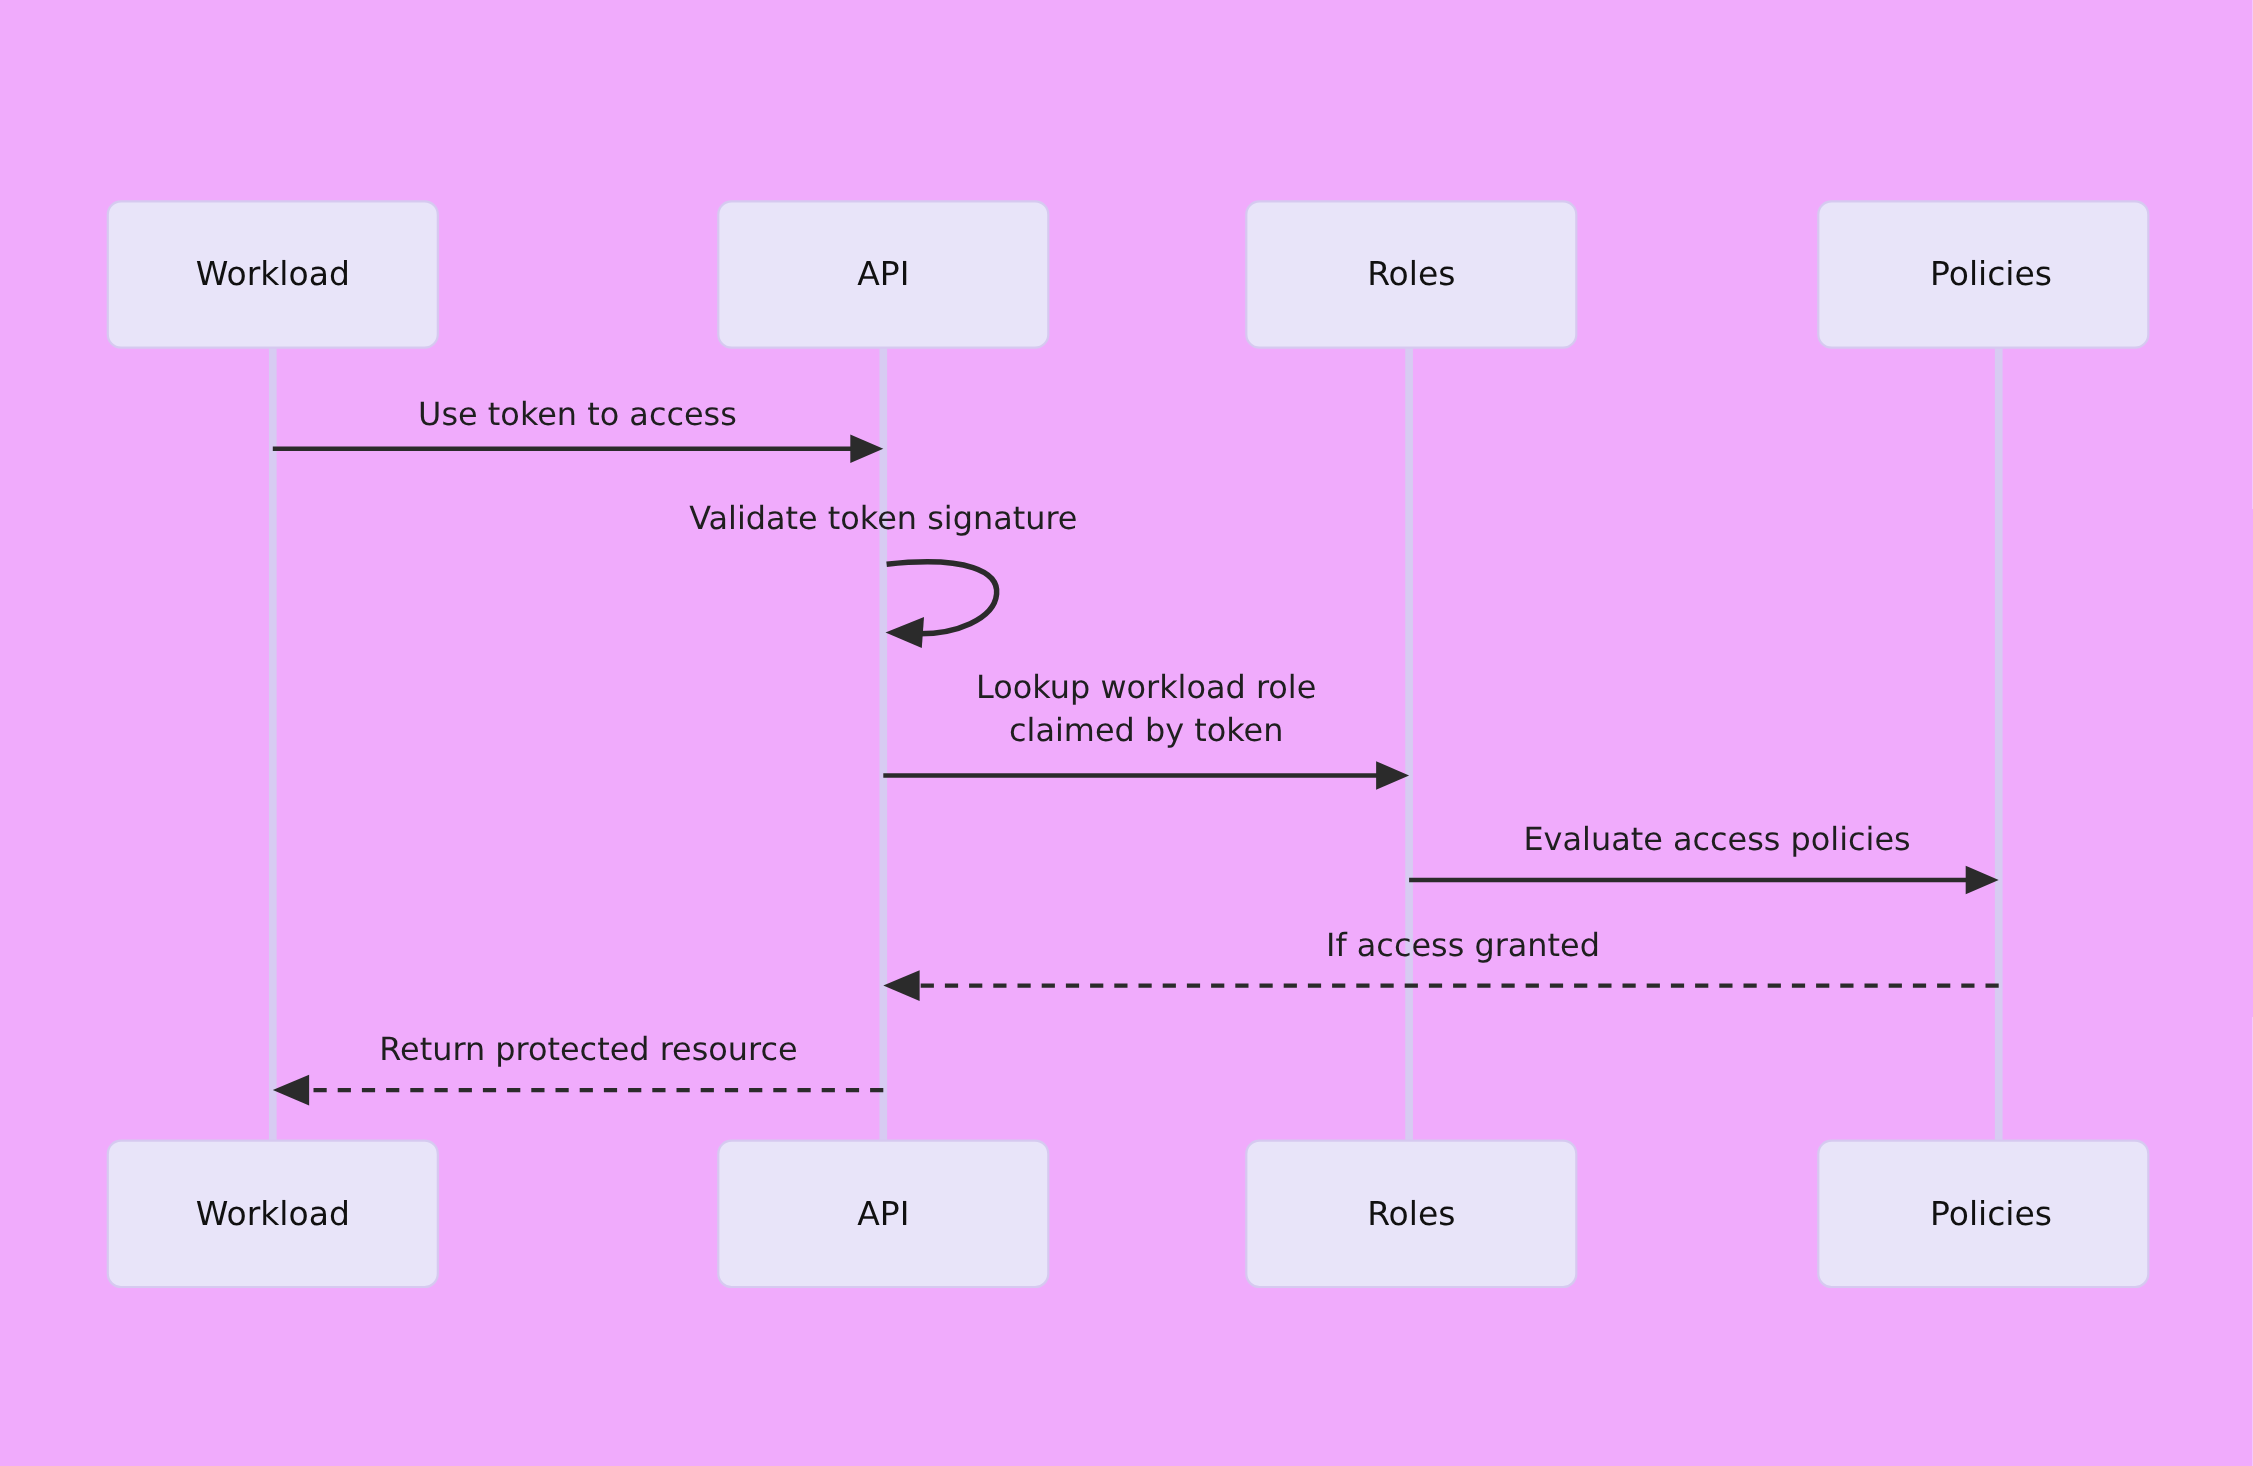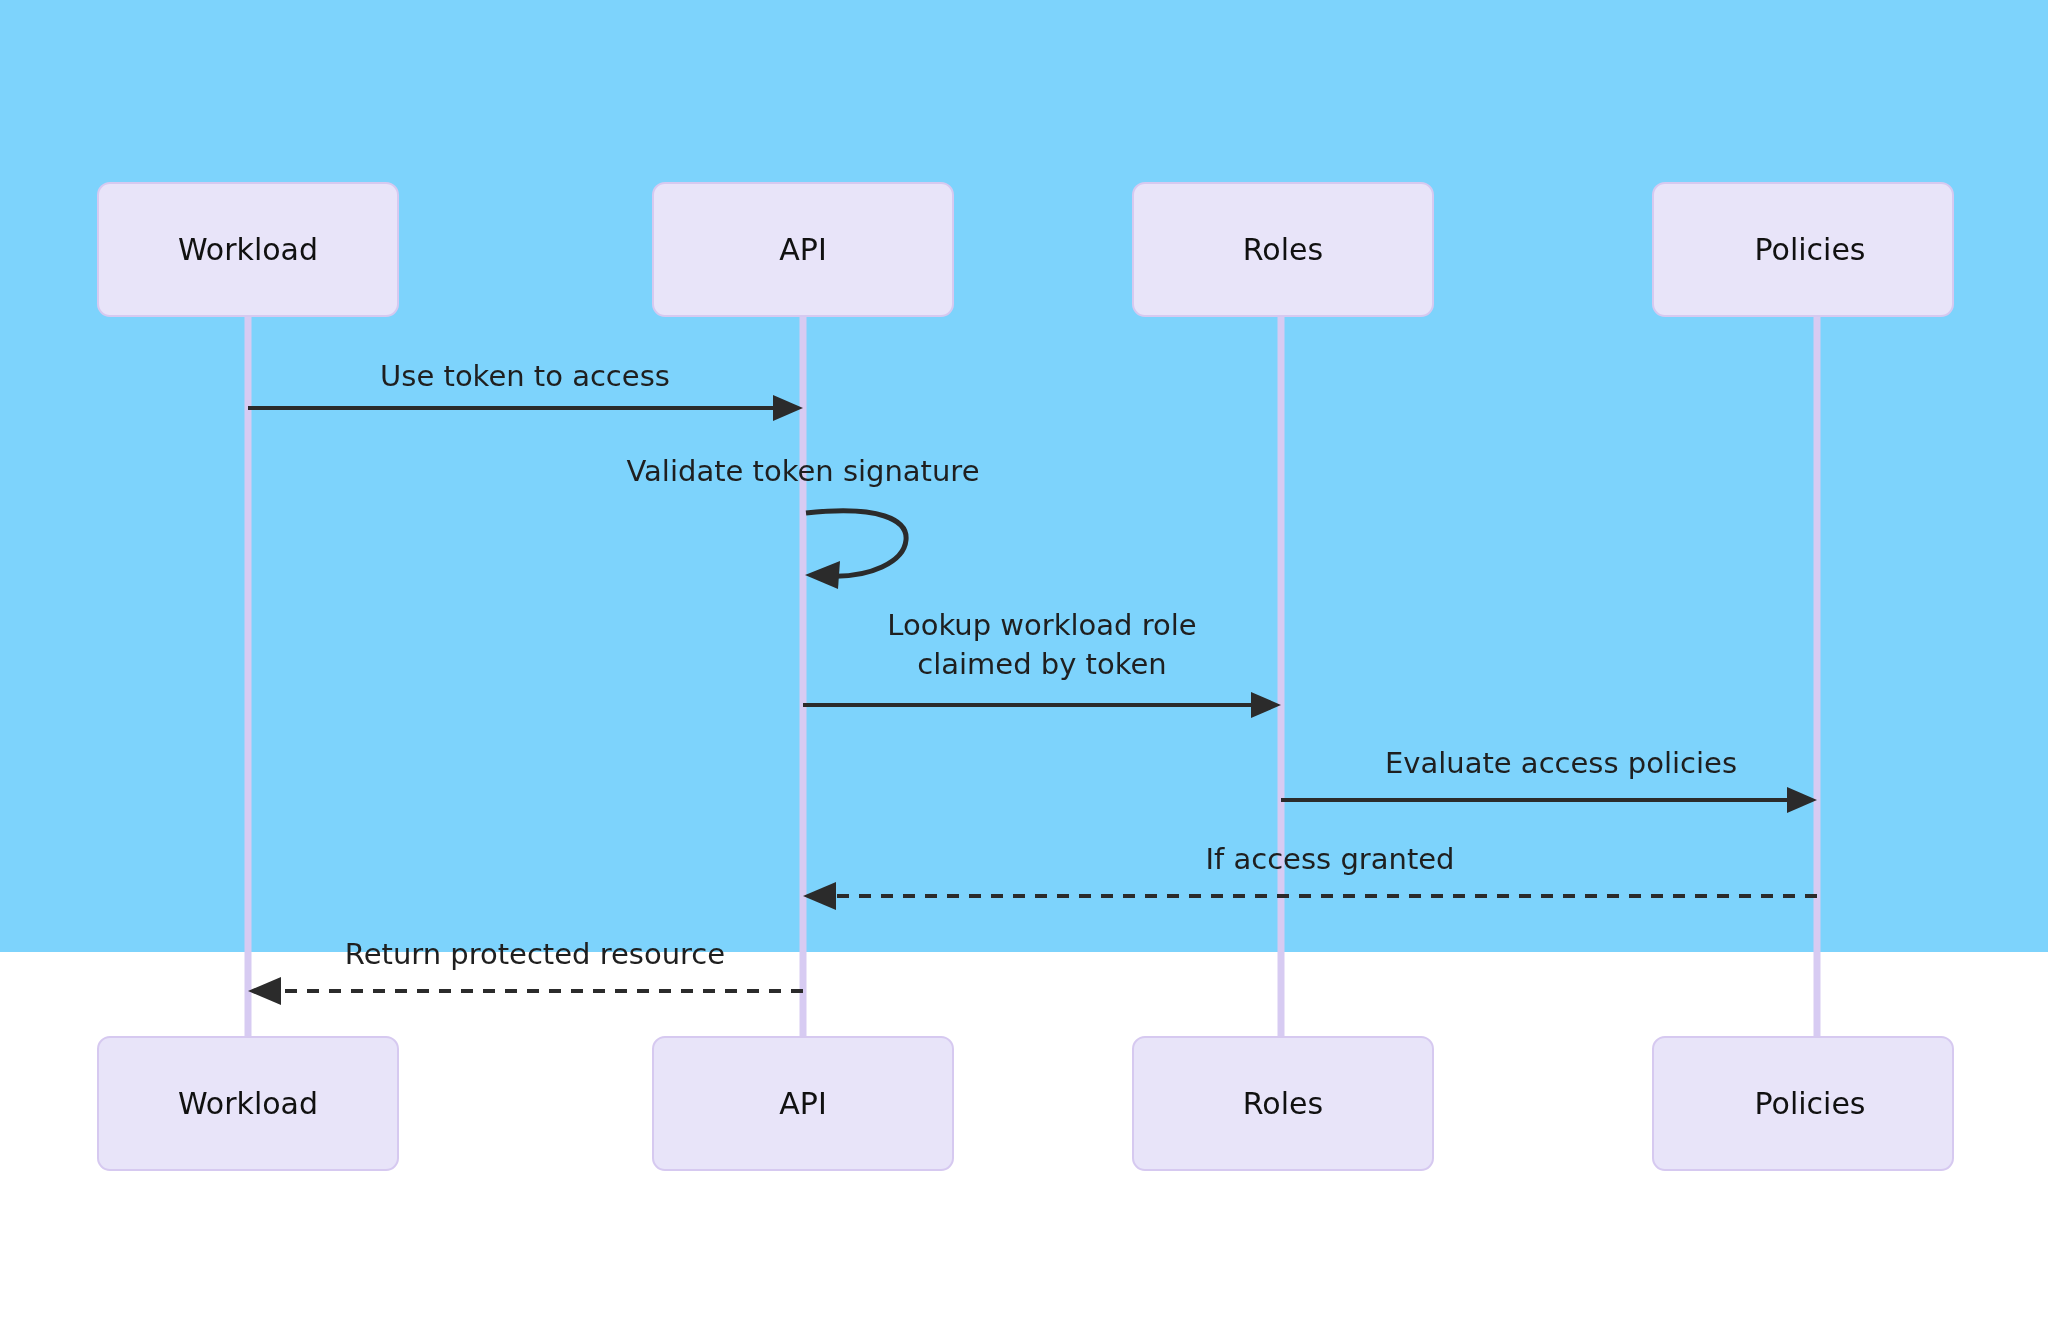--- a/index.html
+++ b/index.html
@@ -9,22 +9,22 @@
   }
   body {
     width: 2048px;
     height: 1333px;
     font-family: "DejaVu Sans", "Liberation Sans", sans-serif;
     overflow: hidden;
   }
   #diagram-root {
     position: relative;
     width: 2048px;
-    height: 952px;
-    background: #7dd3fc;
+    height: 1333px;
+    background: #f0abfc;
   }
   svg#sequence-canvas {
     display: block;
     width: 2048px;
     height: 1333px;
   }
   .actor-box {
     fill: #E8E4F9;
     stroke: #D6C9F0;
     stroke-width: 2;

